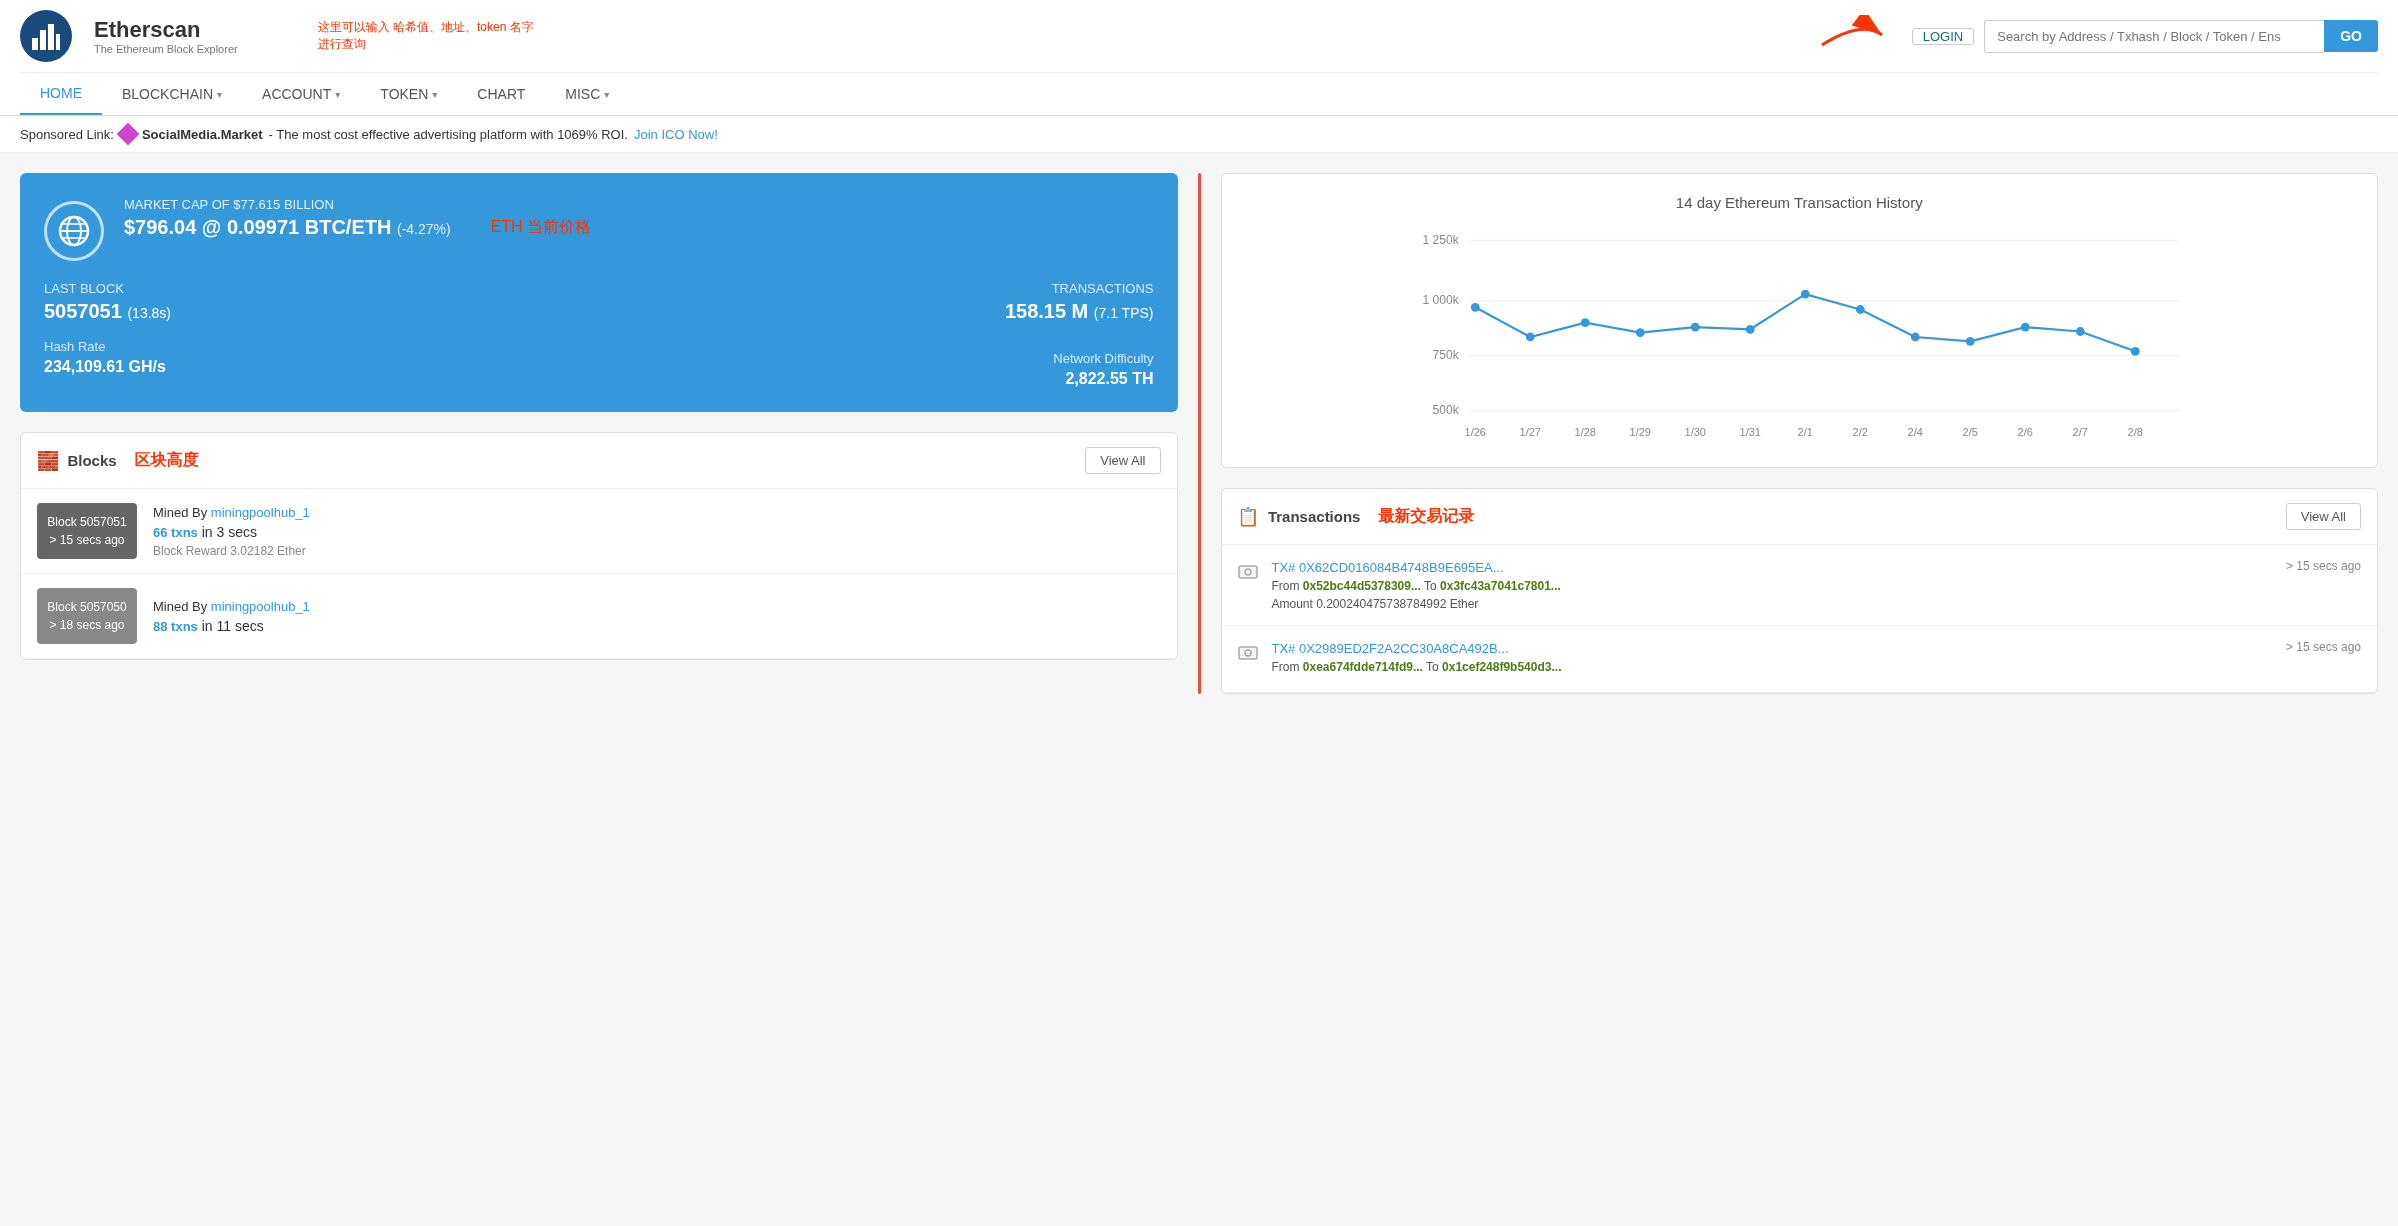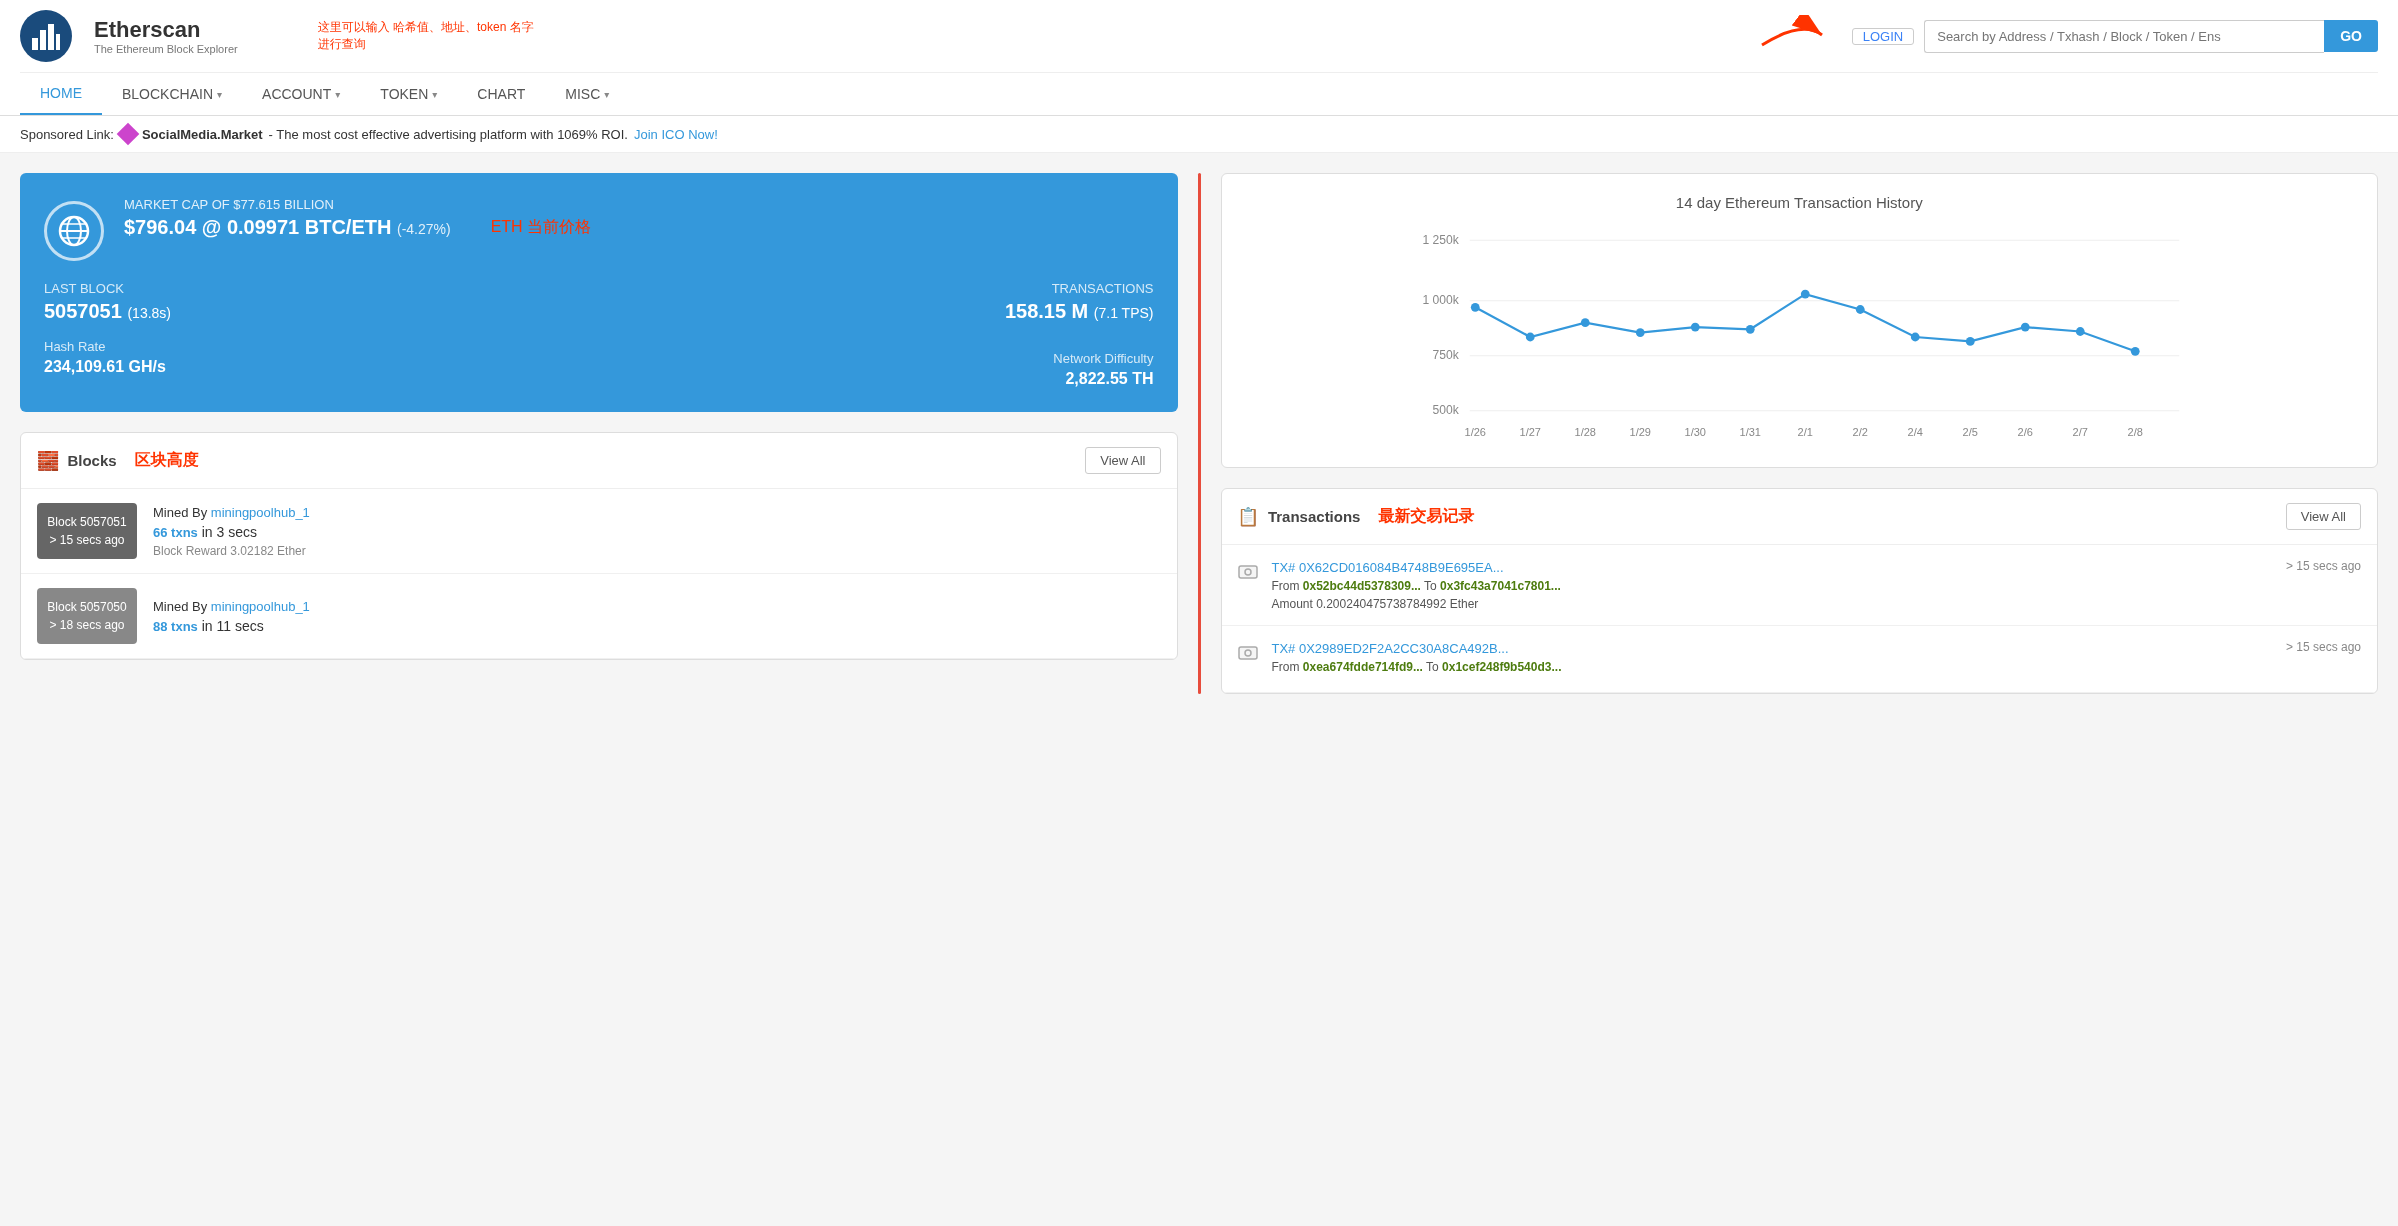--- a/index.html
+++ b/index.html
@@ -9,23 +9,23 @@
     .header { background: #fff; border-bottom: 1px solid #ddd; padding: 0 20px; }
     .header-top { display: flex; align-items: center; padding: 10px 0; gap: 20px; }
     .logo-area { display: flex; align-items: center; gap: 22px; }
     .logo-icon { width: 52px; height: 52px; background: #1a4b7c; border-radius: 50%; display: flex; align-items: center; justify-content: center; }
     .logo-icon svg { width: 32px; height: 32px; fill: white; }
     .logo-text { display: flex; flex-direction: column; }
     .logo-title { font-size: 22px; font-weight: bold; color: #333; }
     .logo-subtitle { font-size: 11px; color: #777; }
     .header-annotation { color: #ff3300; font-size: 12px; margin-left: 60px; flex: 1; }
     .login-area { display: flex; align-items: center; gap: 10px; }
-    .login-link { color: #3b82f6; font-size: 13px; text-decoration: none; border: 1px solid #ccc; padding: 0 10px; border-radius: 3px; }
+    .login-link { color: #0f766e; font-size: 13px; text-decoration: none; border: 1px solid #ccc; padding: 0 10px; border-radius: 3px; }
     .search-bar { display: flex; align-items: center; }
-    .search-input { width: 400px; padding: 8px 12px; border: 1px solid #ccc; border-right: none; border-radius: 3px 0 0 3px; font-size: 13px; color: #999; outline: none; }
+    .search-input { width: 340px; padding: 8px 12px; border: 1px solid #ccc; border-right: none; border-radius: 3px 0 0 3px; font-size: 13px; color: #999; outline: none; }
     .search-btn { padding: 8px 16px; background: #3498db; color: white; border: none; border-radius: 0 3px 3px 0; cursor: pointer; font-weight: bold; font-size: 14px; }
 
     
     .nav { display: flex; align-items: center; gap: 0; padding: 0; border-top: 1px solid #eee; }
     .nav-item { padding: 12px 20px; color: #555; text-decoration: none; font-size: 14px; font-weight: 500; cursor: pointer; display: flex; align-items: center; gap: 4px; }
     .nav-item.active { color: #3498db; border-bottom: 2px solid #3498db; }
     .nav-chevron { font-size: 10px; color: #888; }
 
     
     .sponsored { background: #fff; padding: 10px 20px; border-bottom: 1px solid #eee; font-size: 13px; display: flex; align-items: center; gap: 6px; }

